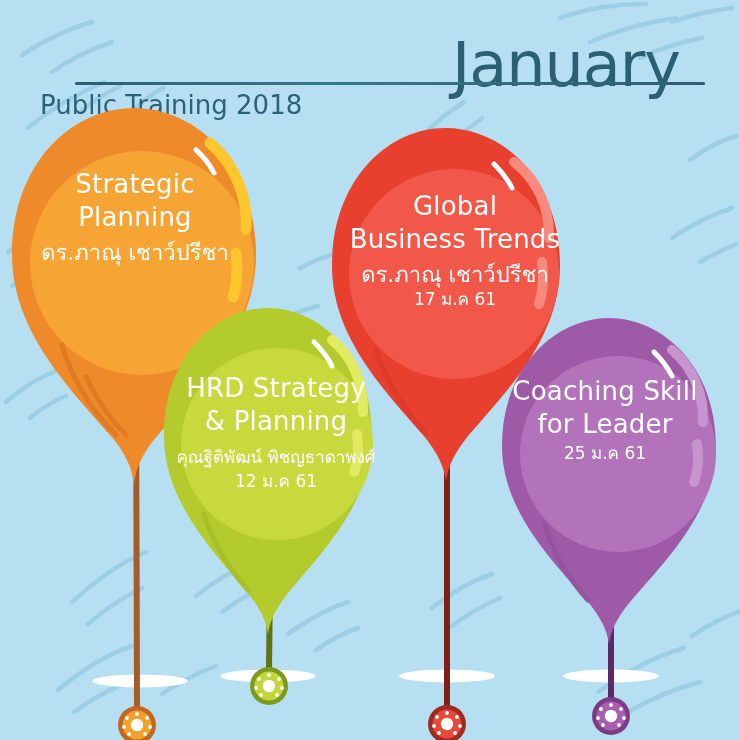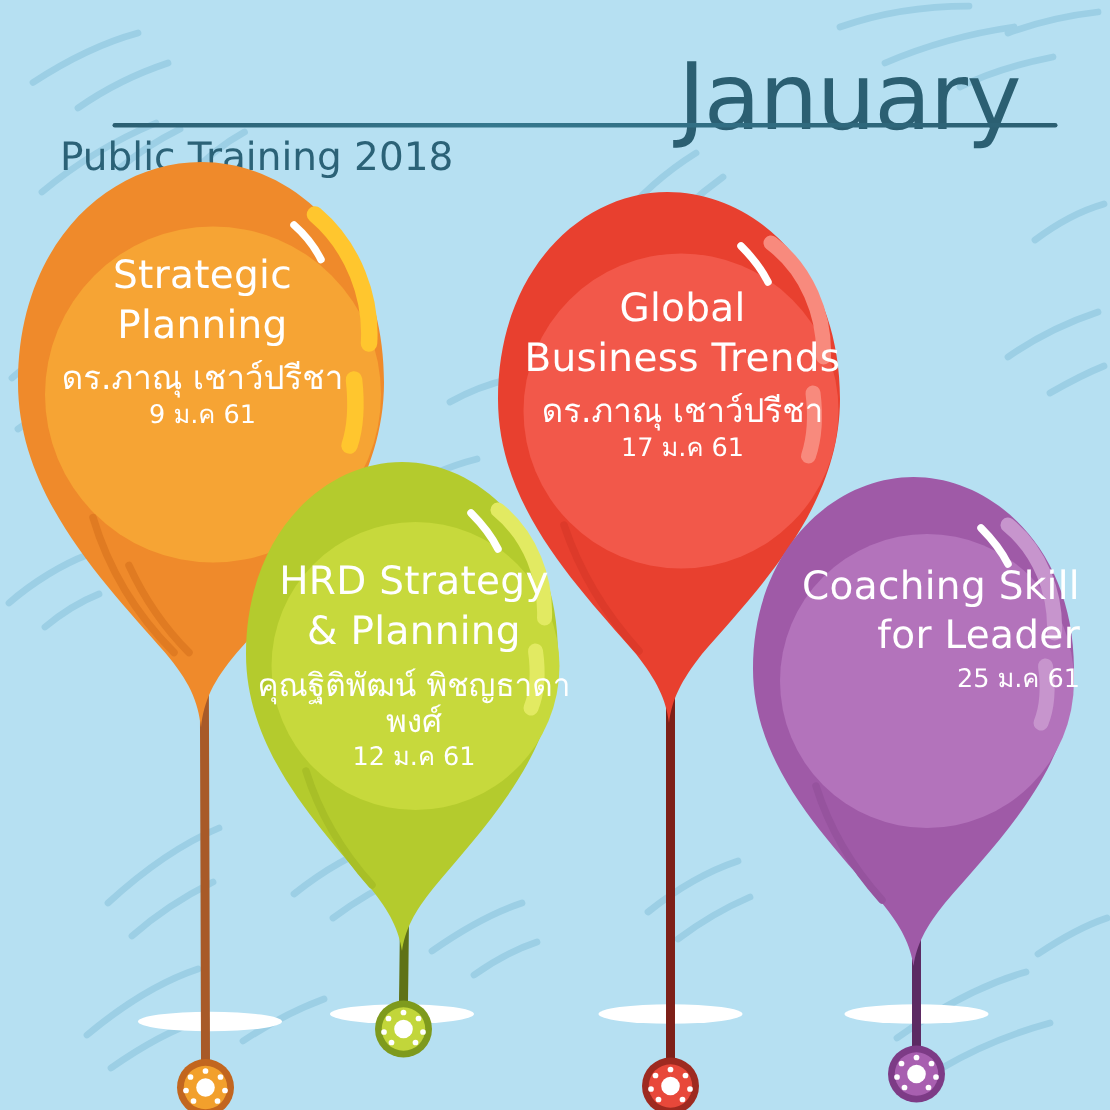--- a/index.html
+++ b/index.html
@@ -37,22 +37,22 @@
   }
   .btitle{font-size:26px;line-height:33px;font-weight:400;letter-spacing:.2px;}
   .bname{font-size:22px;line-height:24px;margin-top:7px;}
   .bdate{font-size:17px;line-height:24px;}
   .thai{font-family:"DejaVu Sans","Liberation Sans",sans-serif;}
 
   
   #txt-strategic{top:168px;left:10px;width:250px;text-align:center;}
   #txt-hrd{top:372px;left:162px;width:228px;}
   #txt-global{top:190px;left:330px;width:250px;}
-  #txt-coaching{top:375px;left:490px;width:230px;text-align:right;}
-  #txt-hrd .bname,#txt-coaching .bname{font-size:21px;}
+  #txt-coaching{top:375px;left:490px;width:230px;}
+  #txt-hrd .bname,#txt-coaching .bname{font-size:17px;}
 </style>
 </head>
 <body>
 
 <div id="poster">
 
   <svg class="bg-svg" viewBox="0 0 740 740" xmlns="http://www.w3.org/2000/svg">
     <g stroke="#9ccfe5" stroke-width="4.5" stroke-linecap="round" fill="none">
 
       <path d="M22,55 C45,40 70,28 92,22"></path>
@@ -144,21 +144,20 @@
             <circle cx="124" cy="632" r="1.9"></circle>
           <circle cx="127" cy="623" r="1.9"></circle>
         </g>
       </g>
     </svg>
   </div>
   <div class="btext" id="txt-strategic">
     <div class="btitle">Strategic</div>
     <div class="btitle">Planning</div>
     <div class="bname thai">ดร.ภาณุ เชาว์ปรีชา</div>
-    <div class="bdate thai">9 ม.ค 61</div>
   </div>
 
   <div class="balloon" style="left:318px;top:118px;">
     <svg width="280" height="620" viewBox="0 0 280 620" xmlns="http://www.w3.org/2000/svg">
       <path d="M129,270 C129,400 129,490 129,588" stroke="#7e2018" stroke-width="6" fill="none"></path>
       <path d="M127,10 C70,10 14,62 14,148 C14,220 68,274 106,318 C120,336 126,348 128,364 C130,348 136,336 150,318 C188,274 242,220 242,148 C242,62 186,10 127,10 Z" fill="#e8402f"></path>
       <circle cx="136" cy="156" r="105" fill="#f2584a"></circle>
       <g stroke="#dd3a2a" stroke-width="5" stroke-linecap="round" fill="none">
         <path d="M58,232 C70,268 88,294 108,316"></path>
       </g>

